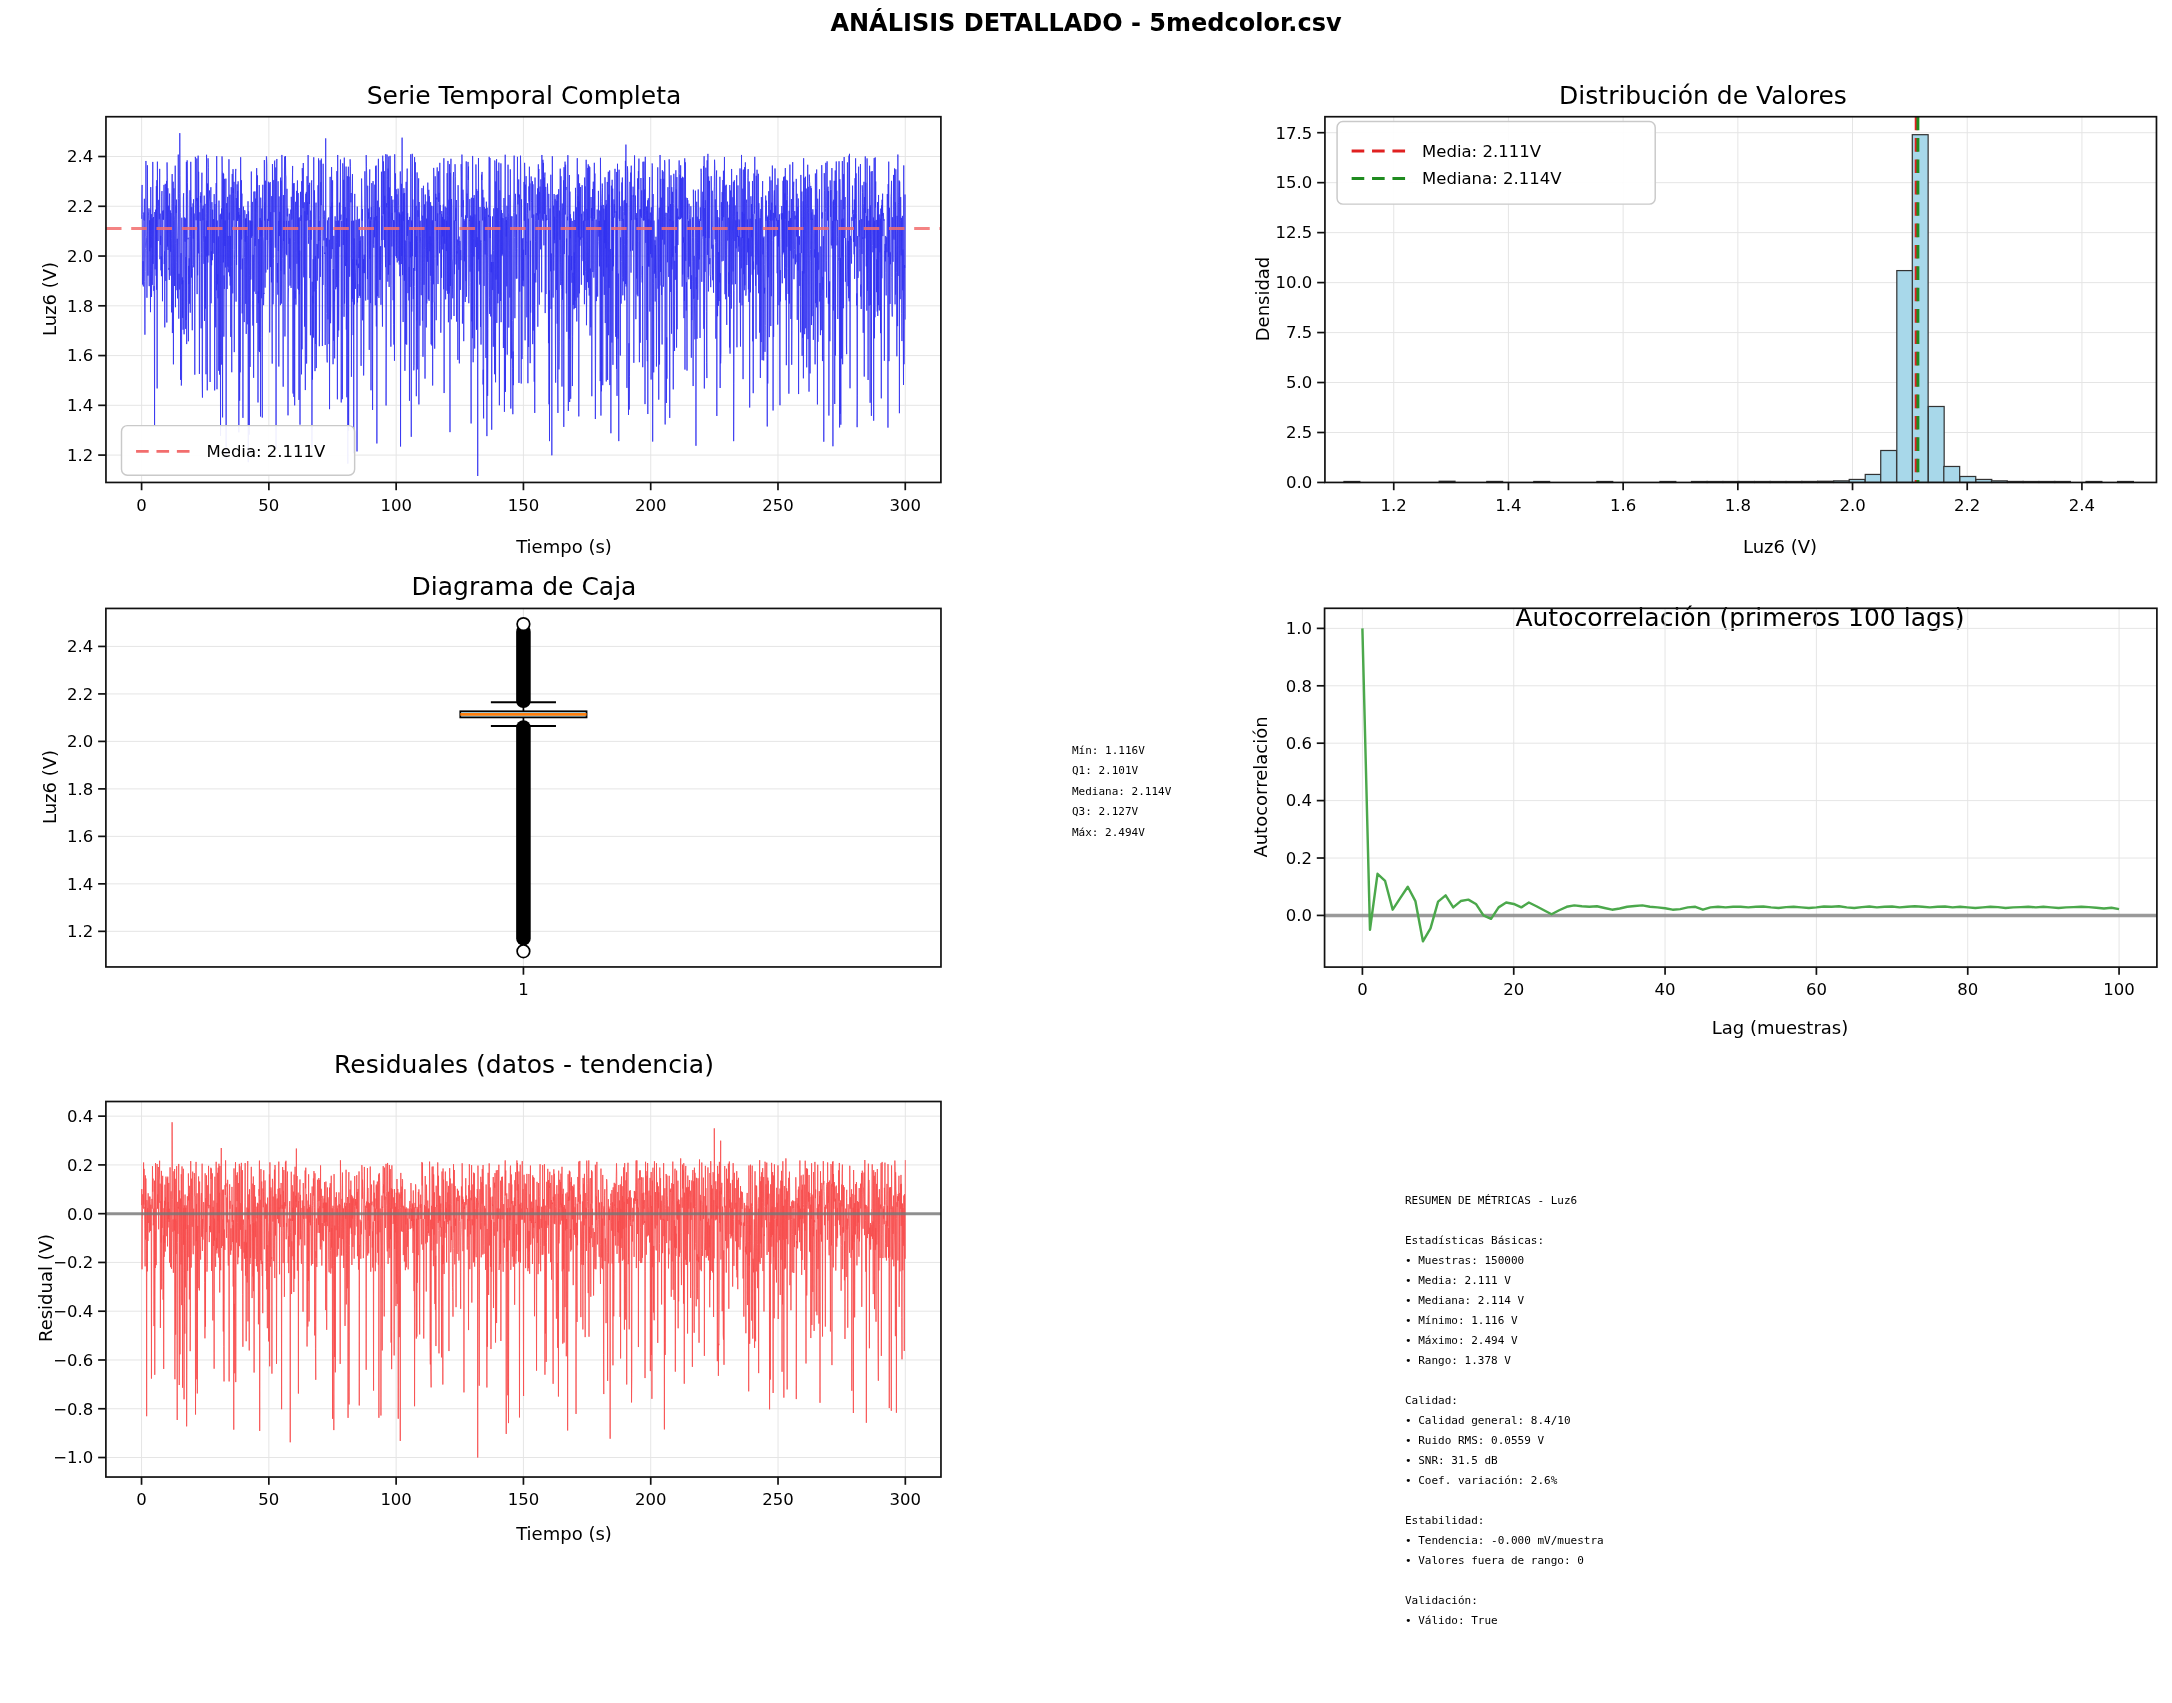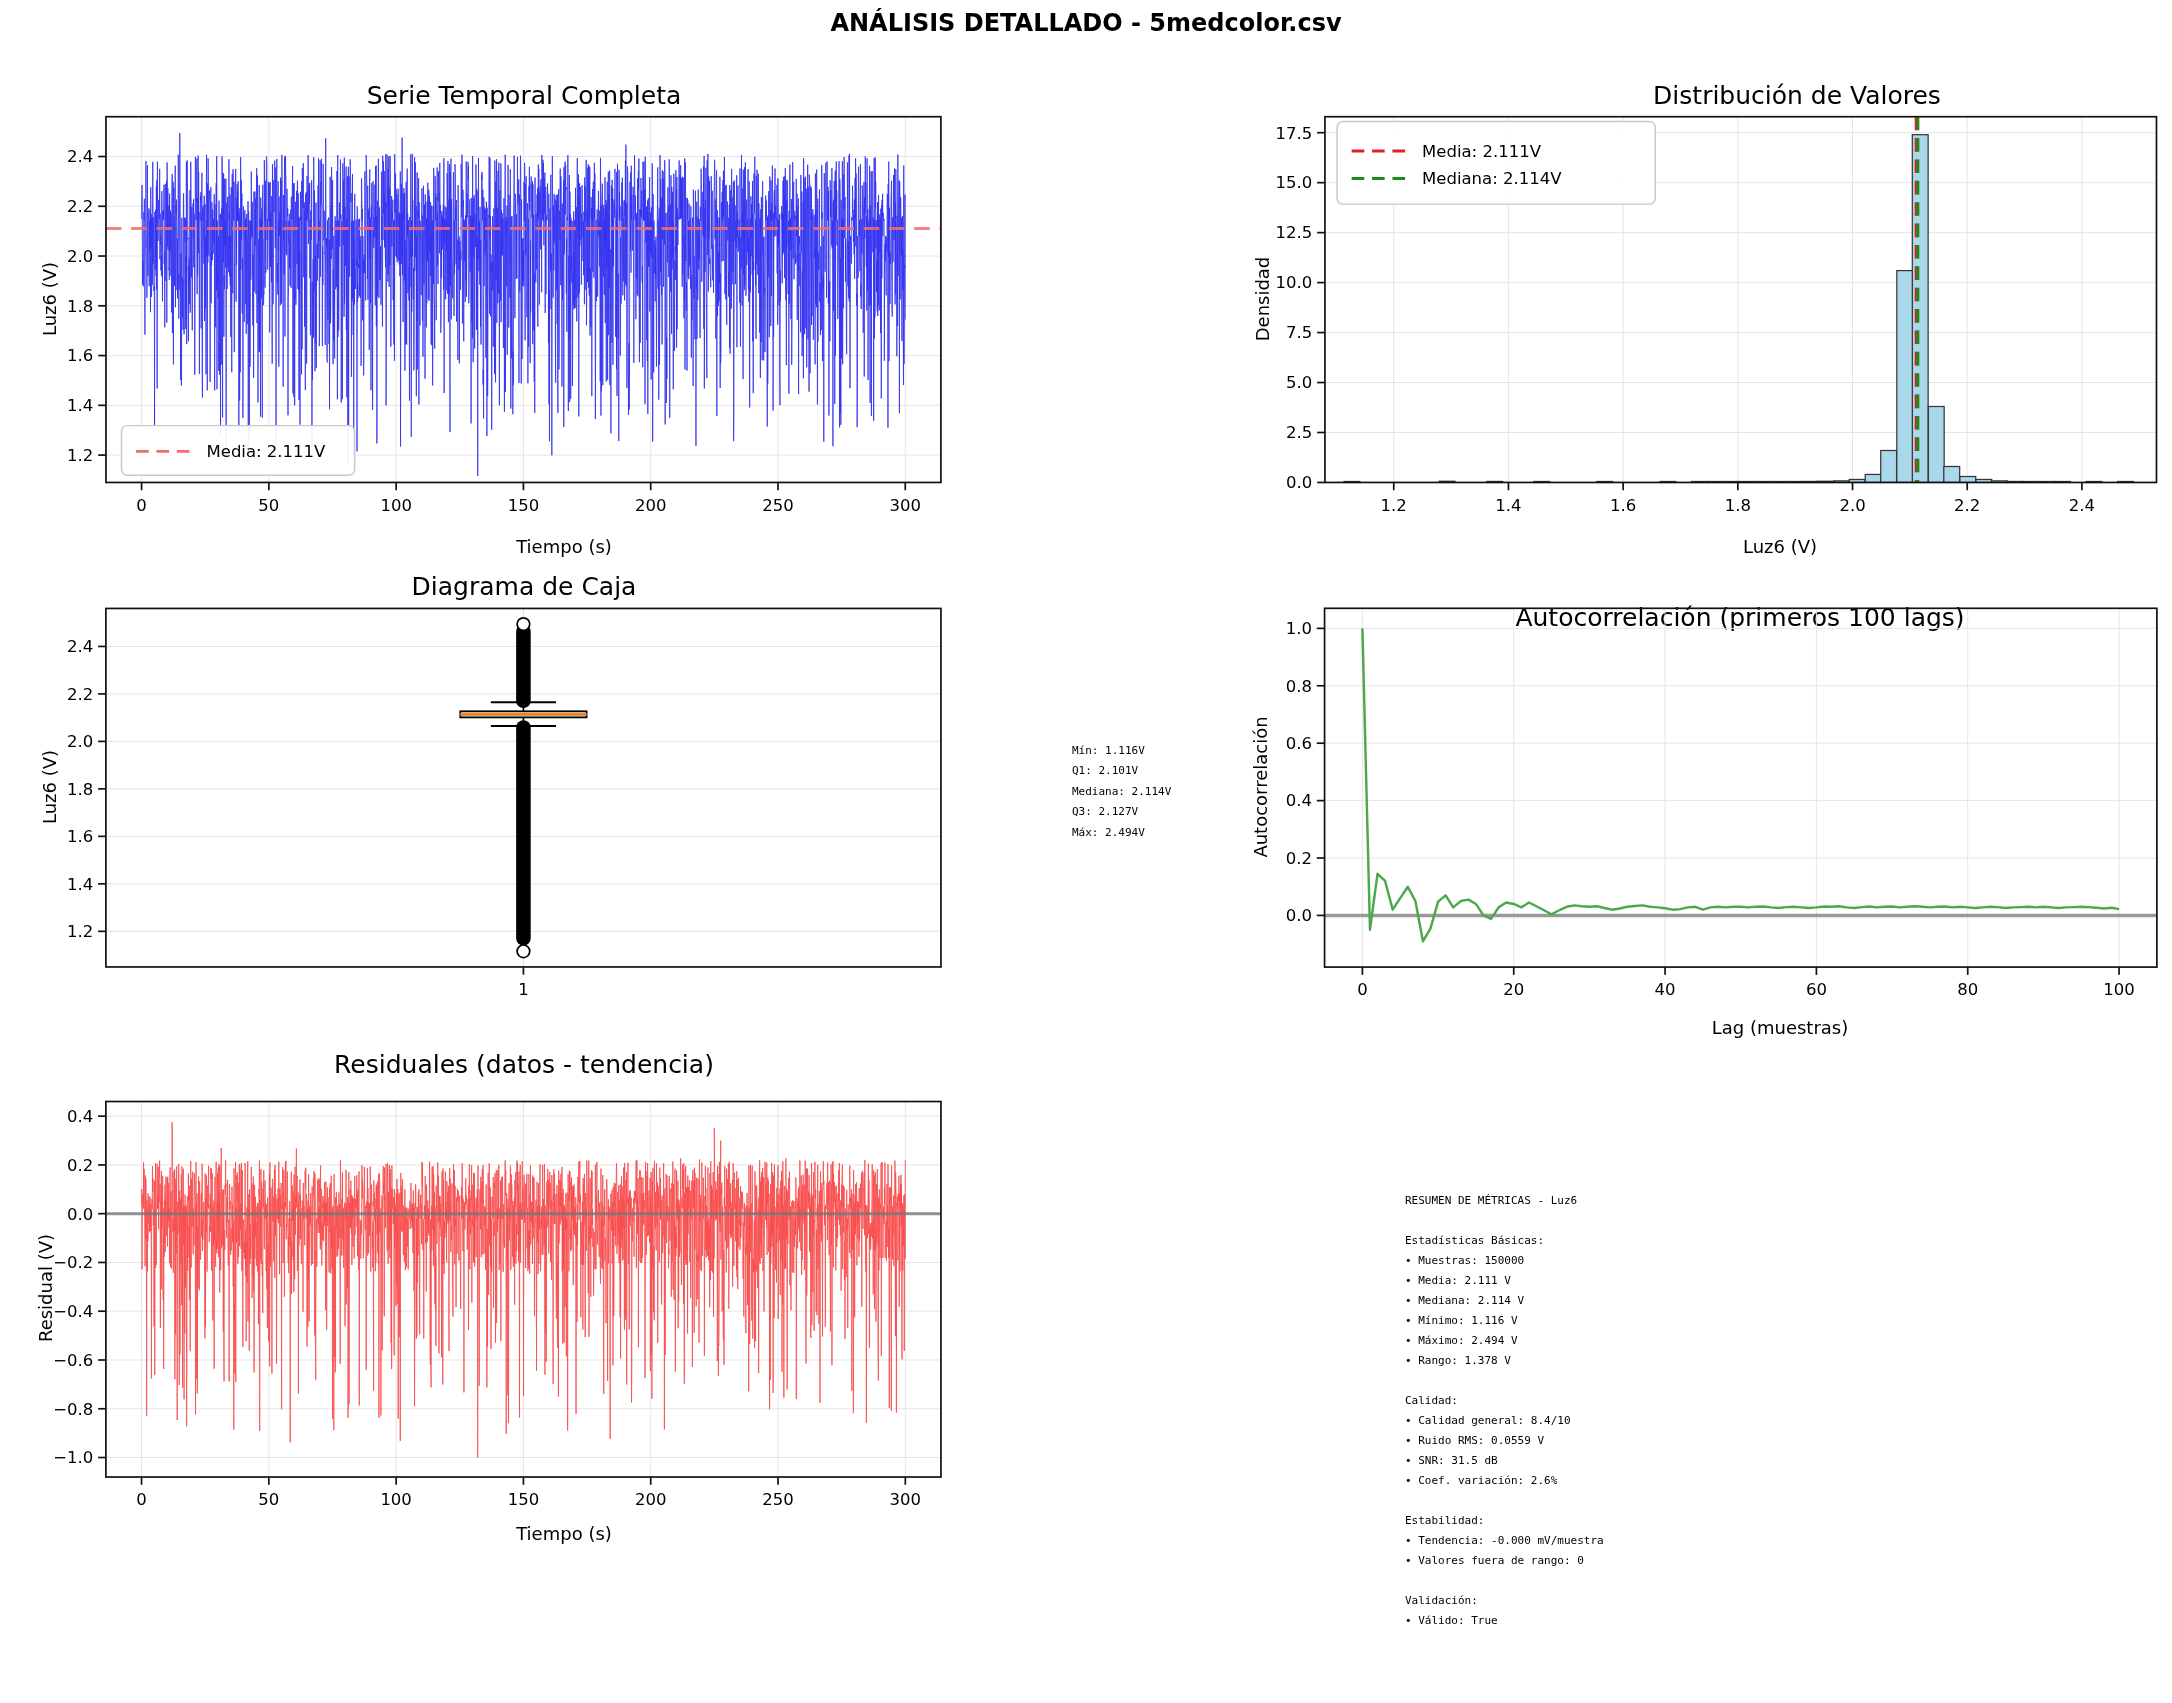--- a/index.html
+++ b/index.html
@@ -22,21 +22,21 @@
   .tick-label{font-family:"DejaVu Sans",sans-serif;}
 </style>
 </head>
 <body>
 
 <div id="page">
 
   <div class="suptitle" style="top:6.8px;">ANÁLISIS DETALLADO - 5medcolor.csv</div>
 
   <div class="plot-title" style="left:524px;top:95px;">Serie Temporal Completa</div>
-  <div class="plot-title" style="left:1797px;top:95px;text-align:center;">Distribución de Valores</div>
+  <div class="plot-title" style="left:1703px;top:95px;text-align:center;">Distribución de Valores</div>
   <div class="plot-title" style="left:524px;top:586px;">Diagrama de Caja</div>
   <div class="plot-title" style="left:1740px;top:617px;">Autocorrelación (primeros 100 lags)</div>
   <div class="plot-title" style="left:524px;top:1064px;">Residuales (datos - tendencia)</div>
 
   <div class="axis-xlabel" style="left:524px;top:546px;">Tiempo (s)</div>
   <div class="axis-ylabel" style="left:49px;top:299px;">Luz6 (V)</div>
   <div class="axis-xlabel" style="left:1740px;top:546px;">Luz6 (V)</div>
   <div class="axis-ylabel" style="left:1262px;top:299px;">Densidad</div>
   <div class="axis-ylabel" style="left:49px;top:787px;">Luz6 (V)</div>
   <div class="axis-xlabel" style="left:1740px;top:1027px;">Lag (muestras)</div>

